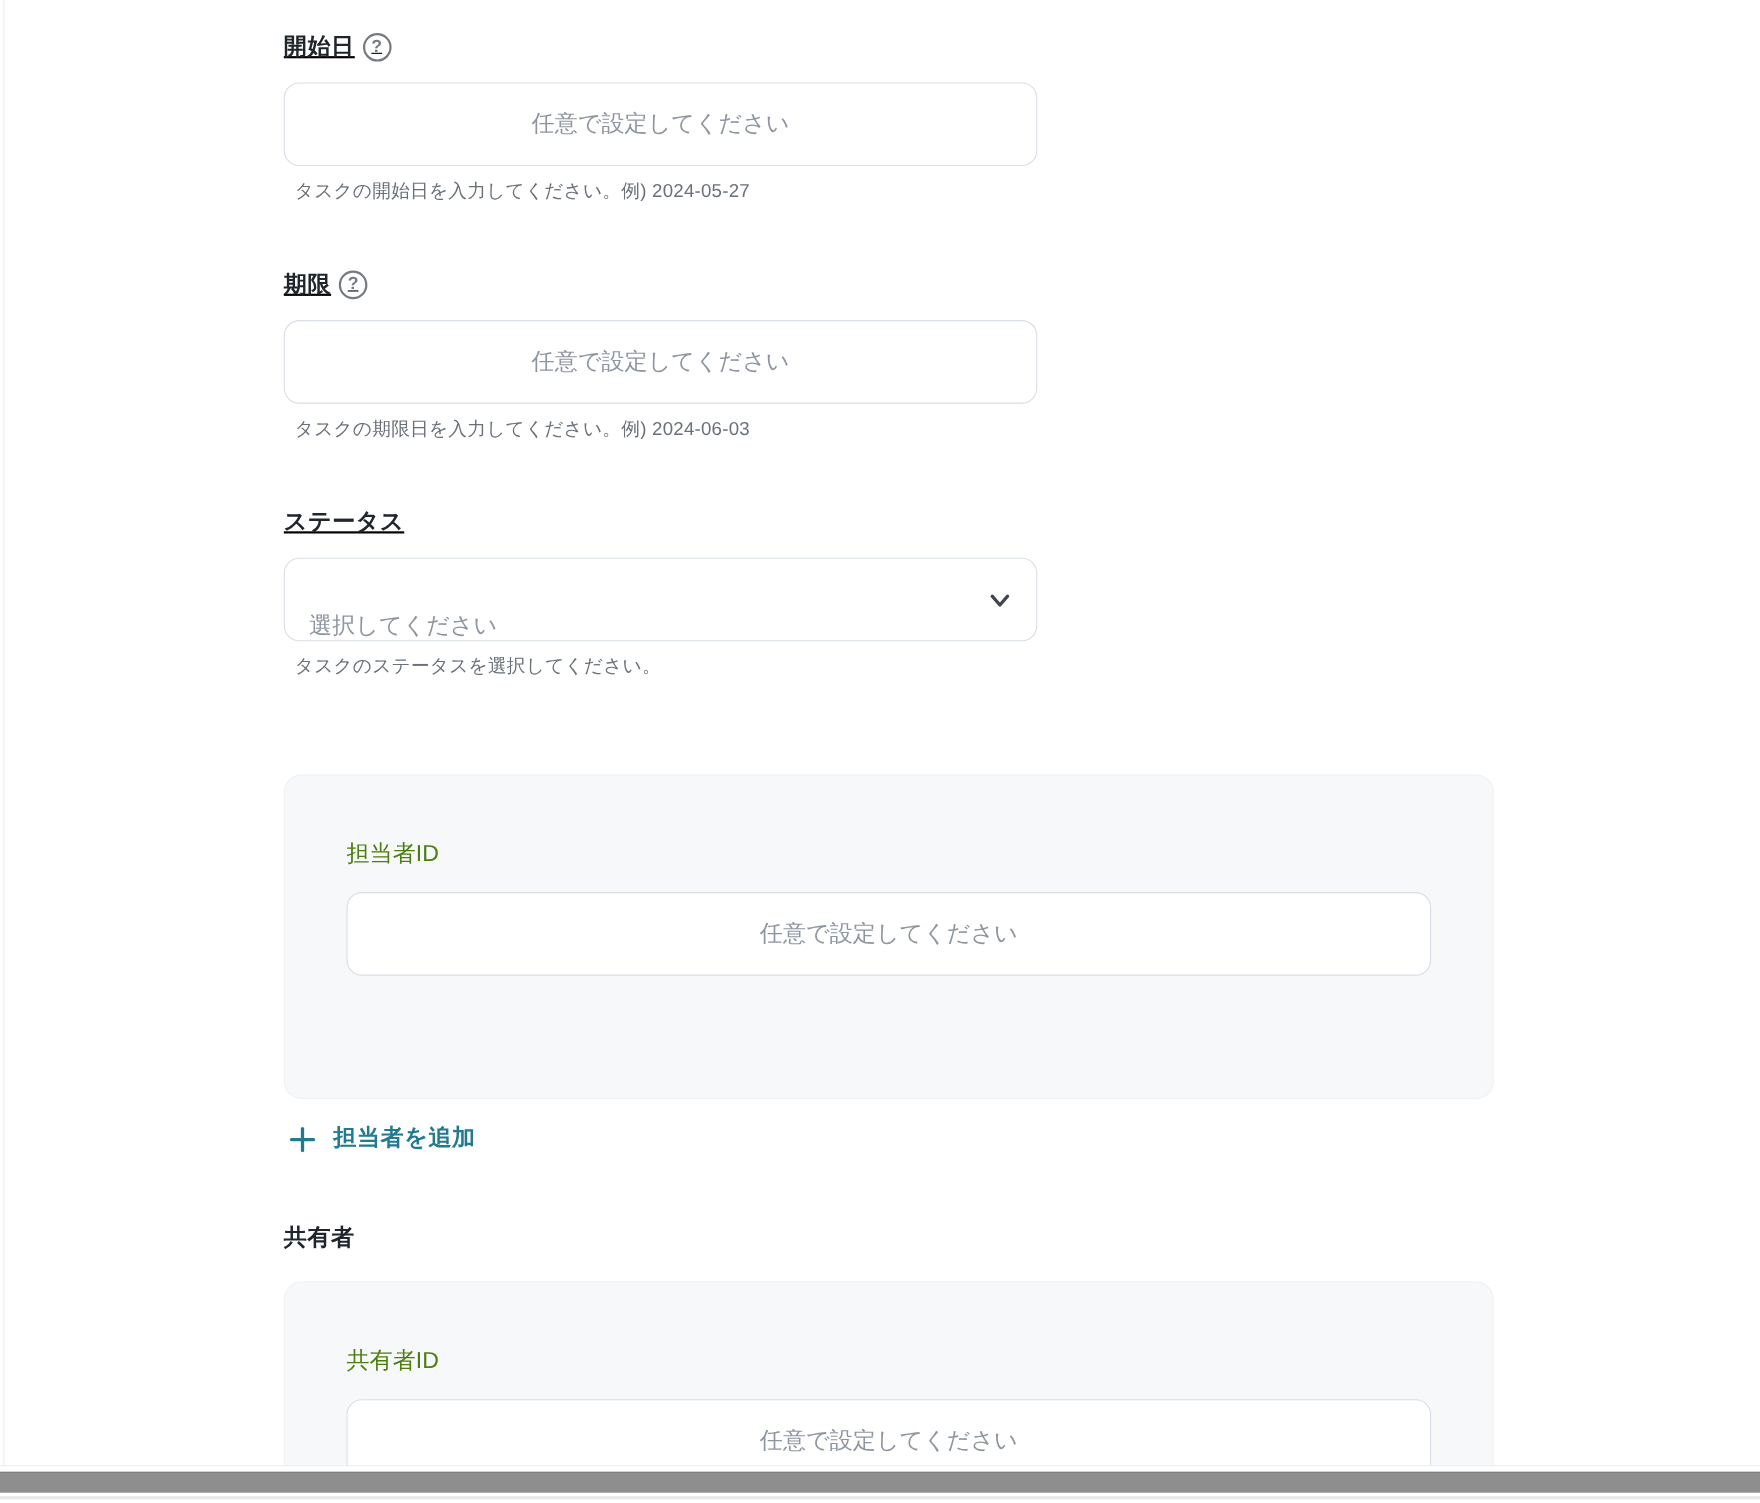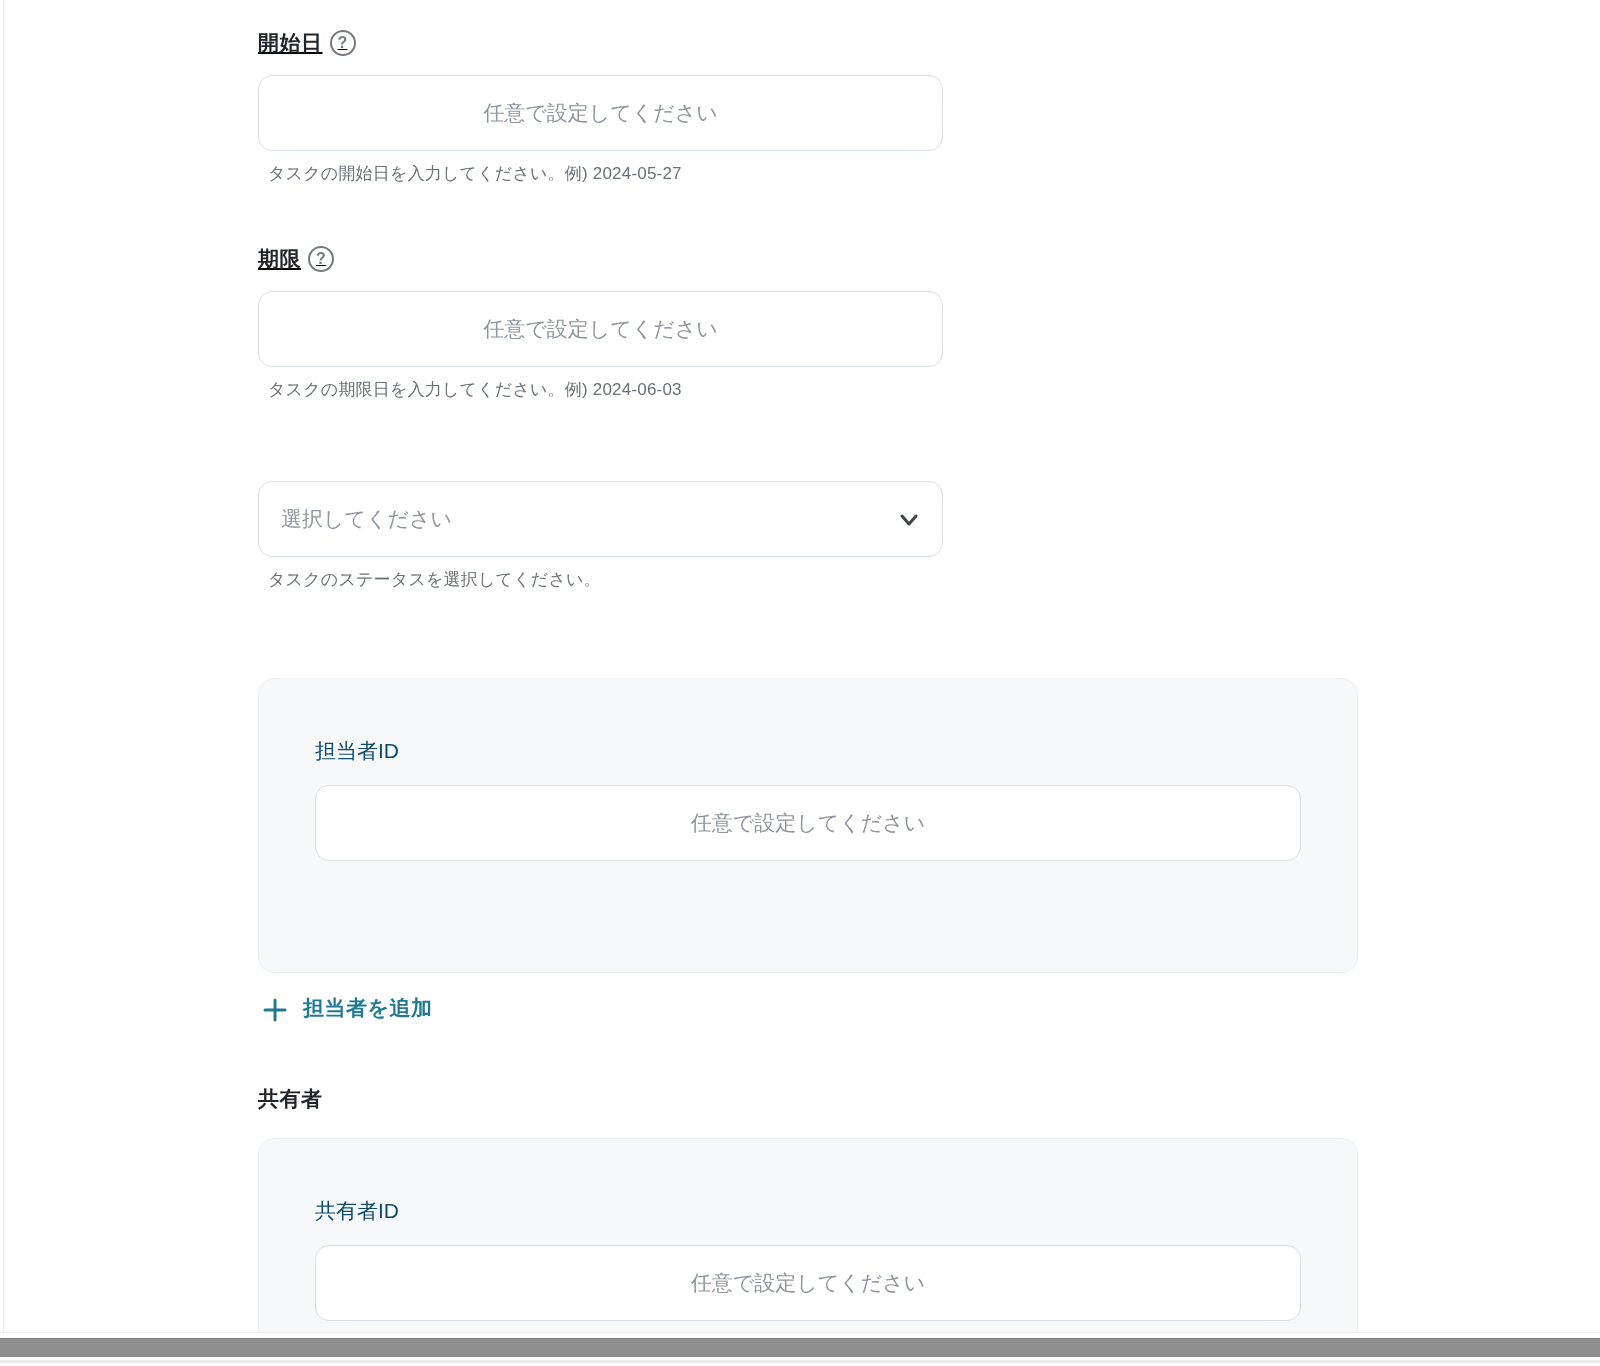--- a/index.html
+++ b/index.html
@@ -41,36 +41,36 @@
   .text-input::placeholder { color: #8d95a0; opacity: 1; }
   .helper {
     margin-top: 13px; padding-left: 10px;
     font-size: 17px; color: #697079; line-height: 20px; height: 20px;
     letter-spacing: 0.2px;
   }
   .spacer-62 { height: 62px; }
   .select-box {
     position: relative; width: 685px; height: 76px; margin-top: 19px;
     border: 1px solid #d8dee5; border-radius: 14px; background: #ffffff;
-    display: flex; align-items: center; padding: 0 22px; cursor: pointer;
+    display: flex; align-items: flex-end; padding: 0 22px; cursor: pointer;
   }
   .select-text { font-size: 21px; color: #8d95a0; }
   .select-chevron { position: absolute; right: 20px; top: 25px; }
   .group-label {
     font-size: 21px; font-weight: bold; color: #20252b; line-height: 26px;
     letter-spacing: 0.5px;
   }
   .card {
     width: 1100px; margin-top: 26px;
     background: #f7f8f9; border: 1px solid #eef0f2; border-radius: 16px;
     padding: 60px 56px 0 56px;
   }
   .card-assignee { height: 295px; }
   .card-sharer { height: 220px; }
-  .card-label { font-size: 21px; color: #0c4a6e; line-height: 24px; height: 24px; }
+  .card-label { font-size: 21px; color: #4d7c0f; line-height: 24px; height: 24px; }
   .card .text-input { width: 100%; margin-top: 22px; }
   .add-link {
     margin-top: 19px; height: 30px;
     display: inline-flex; align-items: flex-end; cursor: pointer;
   }
   .add-link .plus-icon { margin-left: 5px; }
   .add-link-text {
     margin-left: 16px; font-size: 21px; font-weight: bold; color: #217a90;
     letter-spacing: 0.5px;
   }
@@ -118,20 +118,23 @@
             <span>?</span>
           </span>
       </div>
       <input class="text-input" type="text" placeholder="任意で設定してください" style="">
       <div class="helper">タスクの期限日を入力してください。例) 2024-06-03</div>
     </div>
 
     <div class="spacer-62"></div>
 
     <div class="field">
+      <div class="label-row">
+        <span class="field-label">ステータス</span>
+      </div>
       <div class="select-box">
         <span class="select-text">選択してください</span>
         <svg class="select-chevron" width="26" height="26" viewBox="0 0 26 26">
           <polyline points="6,9 13,17 20,9" fill="none" stroke="#41464c" stroke-width="3" stroke-linecap="round" stroke-linejoin="round"></polyline>
         </svg>
       </div>
       <div class="helper">タスクのステータスを選択してください。</div>
     </div>
 
     <div class="spacer-62"></div>

